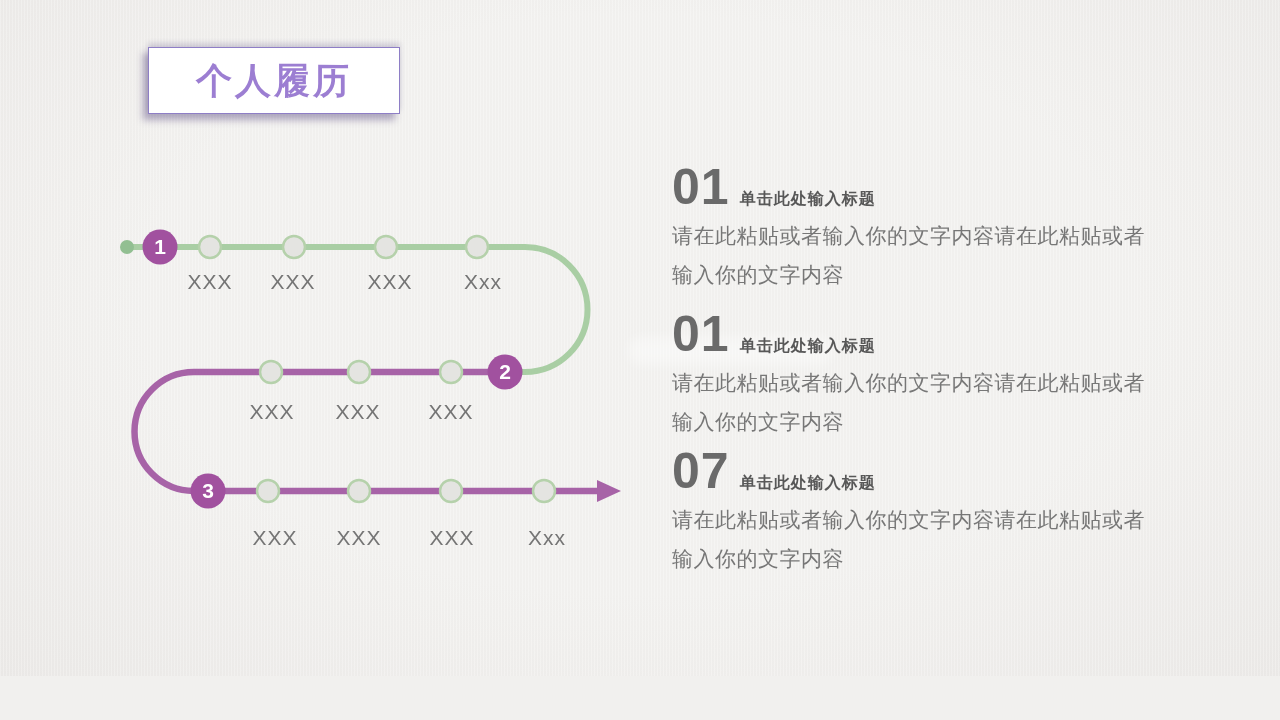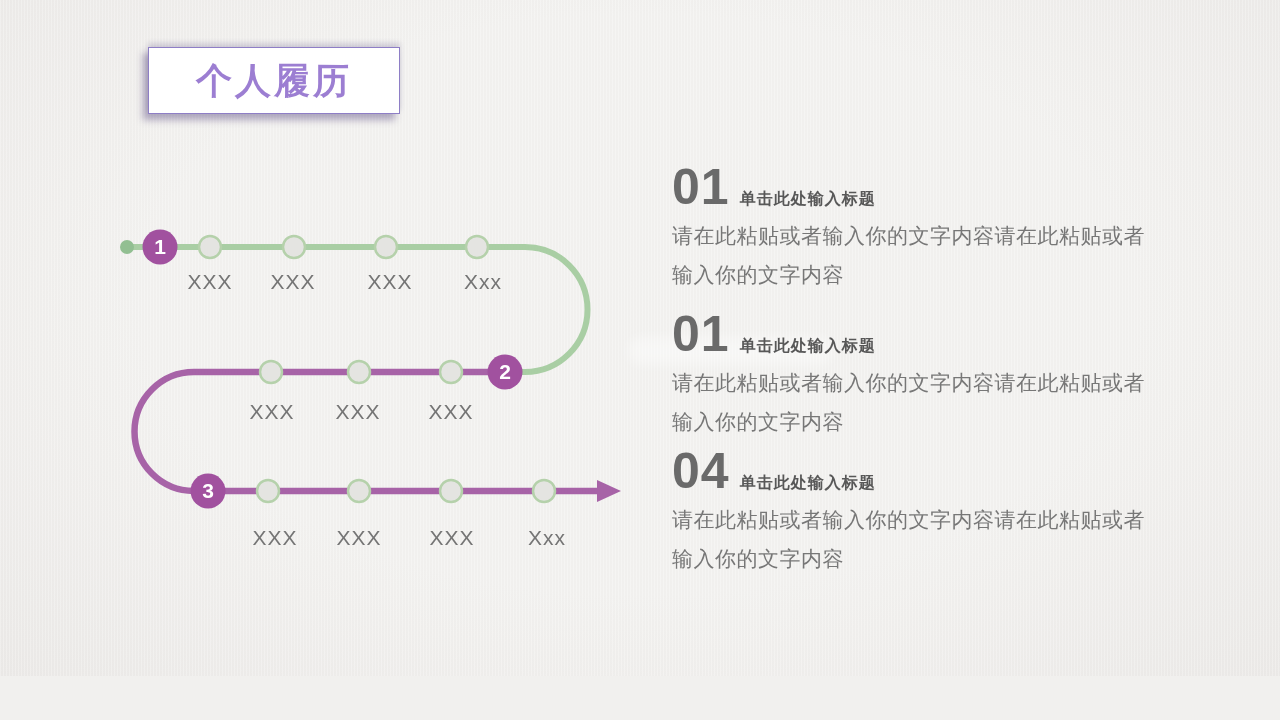--- a/index.html
+++ b/index.html
@@ -117,21 +117,21 @@
       <span class="sec-title">单击此处输入标题</span>
     </div>
     <div class="sec-body">
       <div>请在此粘贴或者输入你的文字内容请在此粘贴或者</div>
       <div>输入你的文字内容</div>
     </div>
   </div>
 
   <div class="section" style="top:449px">
     <div class="sec-head">
-      <span class="sec-num">04</span>
+      <span class="sec-num">07</span>
       <span class="sec-title">单击此处输入标题</span>
     </div>
     <div class="sec-body">
       <div>请在此粘贴或者输入你的文字内容请在此粘贴或者</div>
       <div>输入你的文字内容</div>
     </div>
   </div>
 
 </div>
 

